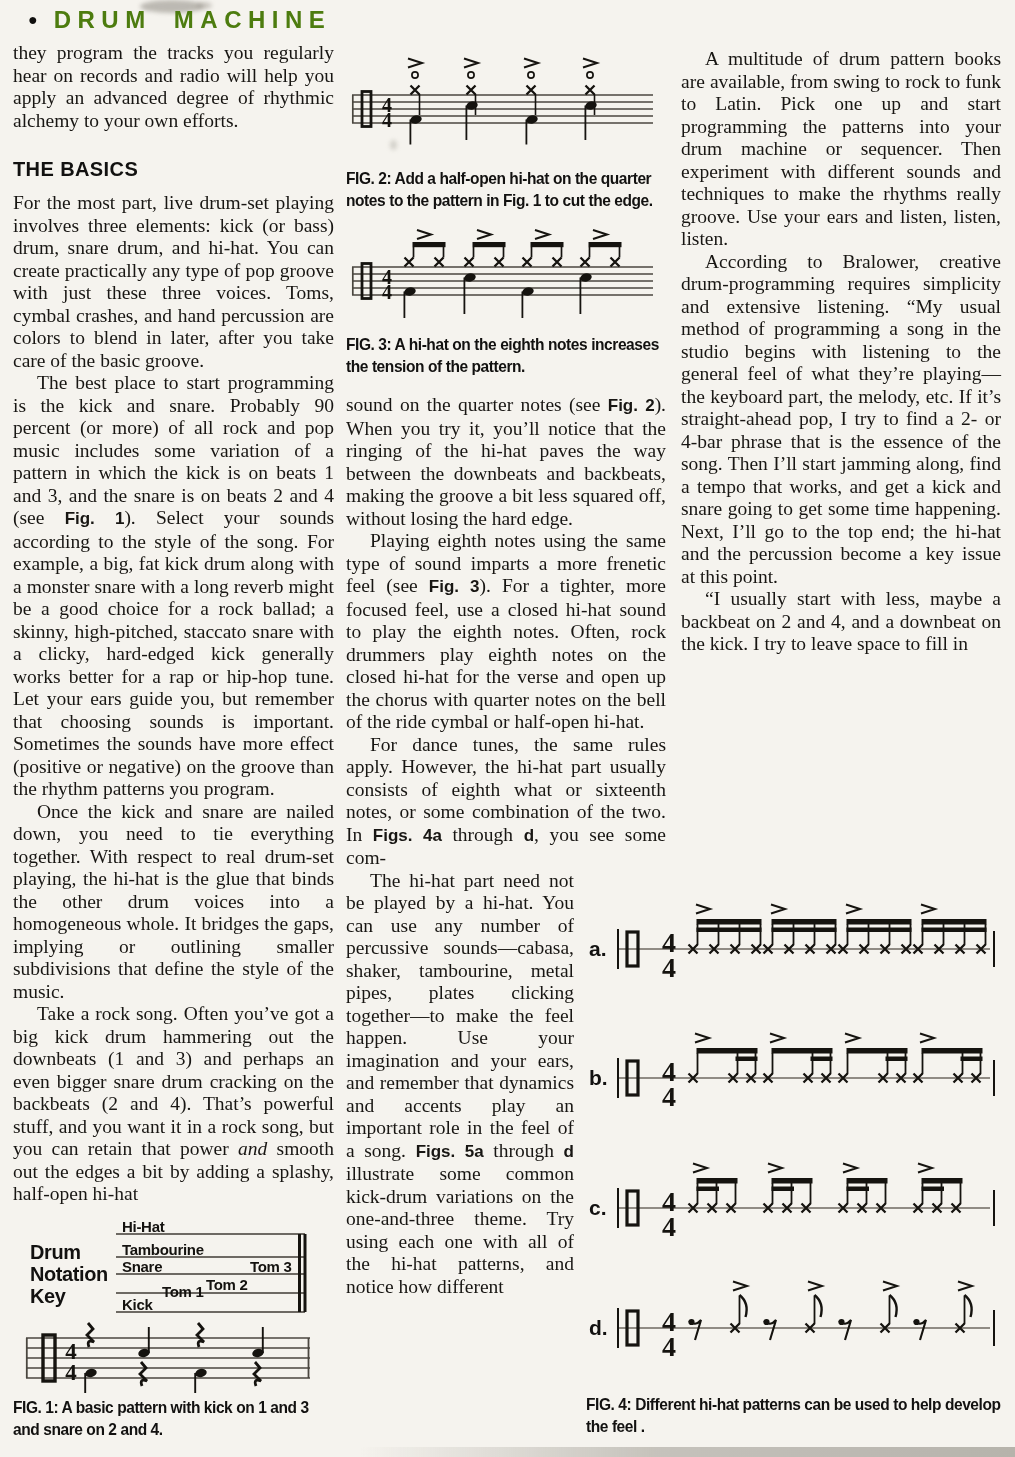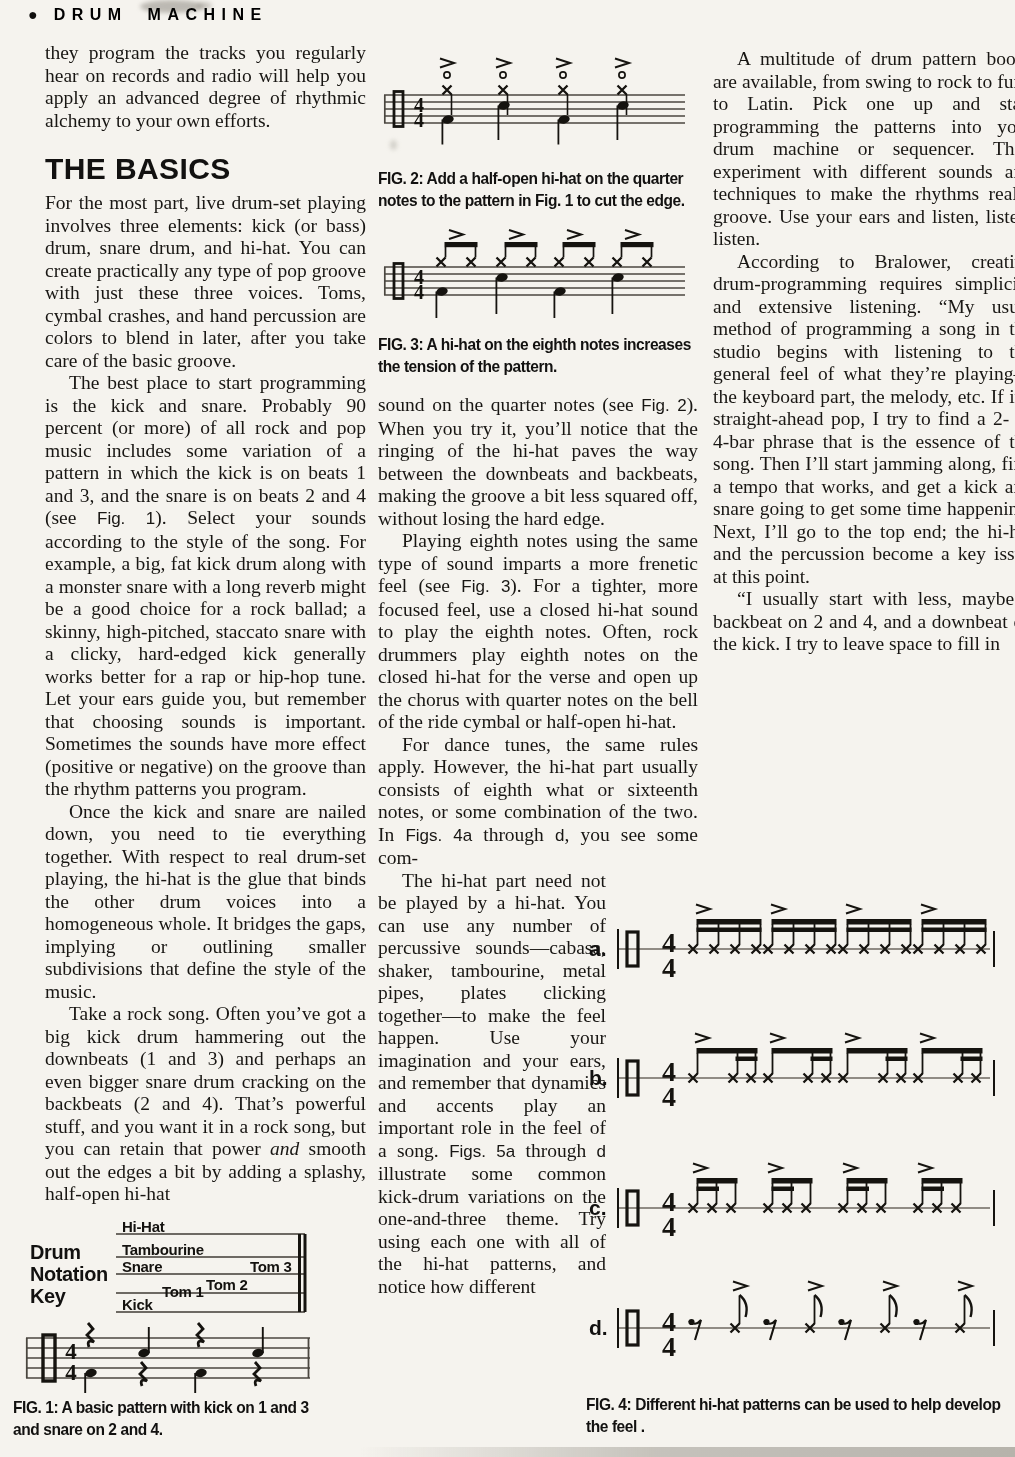--- a/index.html
+++ b/index.html
@@ -1,33 +1,33 @@
 <!DOCTYPE html>
 <html><head>
 <meta charset="utf-8">
 <style>
   html,body{margin:0;padding:0;background:#e8e6e1;}
   #page{position:relative;width:1015px;height:1457px;background:#f5f3ee;overflow:hidden;
         font-family:"Liberation Serif",serif;color:#181613;}
   
   .hdr{position:absolute;left:28px;top:6px;display:flex;align-items:center;gap:16px;}
   .bullet{font-size:16px;line-height:1;color:#100f0e;}
-  .hdr-title{font-family:"Liberation Sans",sans-serif;font-weight:bold;font-size:16px;
-             letter-spacing:6.5px;word-spacing:9px;color:#000000;}
+  .hdr-title{font-family:"Liberation Sans",sans-serif;font-weight:bold;font-size:24px;
+             letter-spacing:6.5px;word-spacing:9px;color:#4d7c0f;}
   
-  .col{position:absolute;margin-left:32px;}
+  .col{position:absolute;}
   .col-left{left:13px;top:42px;width:321px;}
   .col-mid{left:346px;top:44px;width:320px;}
   .col-right{left:681px;top:48px;width:320px;}
   p.body{margin:0;font-size:19.5px;line-height:22.5px;text-align:justify;color:#181613;}
   .indent{text-indent:24px;}
-  h2{font-family:"Liberation Sans",sans-serif;font-weight:bold;font-size:30px;line-height:26px;
+  h2{font-family:"Liberation Sans",sans-serif;font-weight:bold;font-size:20px;line-height:26px;
      letter-spacing:.4px;margin:24px 0 10px 0;color:#121110;}
   .col-right h2{margin:20px 0 8px 0;}
-  .figref{font-family:"Liberation Sans",sans-serif;font-weight:normal;font-size:17px;}
+  .figref{font-family:"Liberation Sans",sans-serif;font-weight:bold;font-size:17px;}
   .ital{font-style:italic;}
   .cap{font-family:"Liberation Sans",sans-serif;font-weight:bold;font-size:16.5px;
        line-height:21.5px;letter-spacing:-.45px;color:#121110;margin:0;
        transform:scaleX(.94);transform-origin:0 0;}
   .col-mid .cap{width:338px;}
   .mid-narrow{width:228px;}
   .fig{display:block;}
   #fig2{margin:0 0 16px 1px;}
   #cap2{margin-bottom:17px;}
   #fig3{margin:0 0 8px 1px;}

